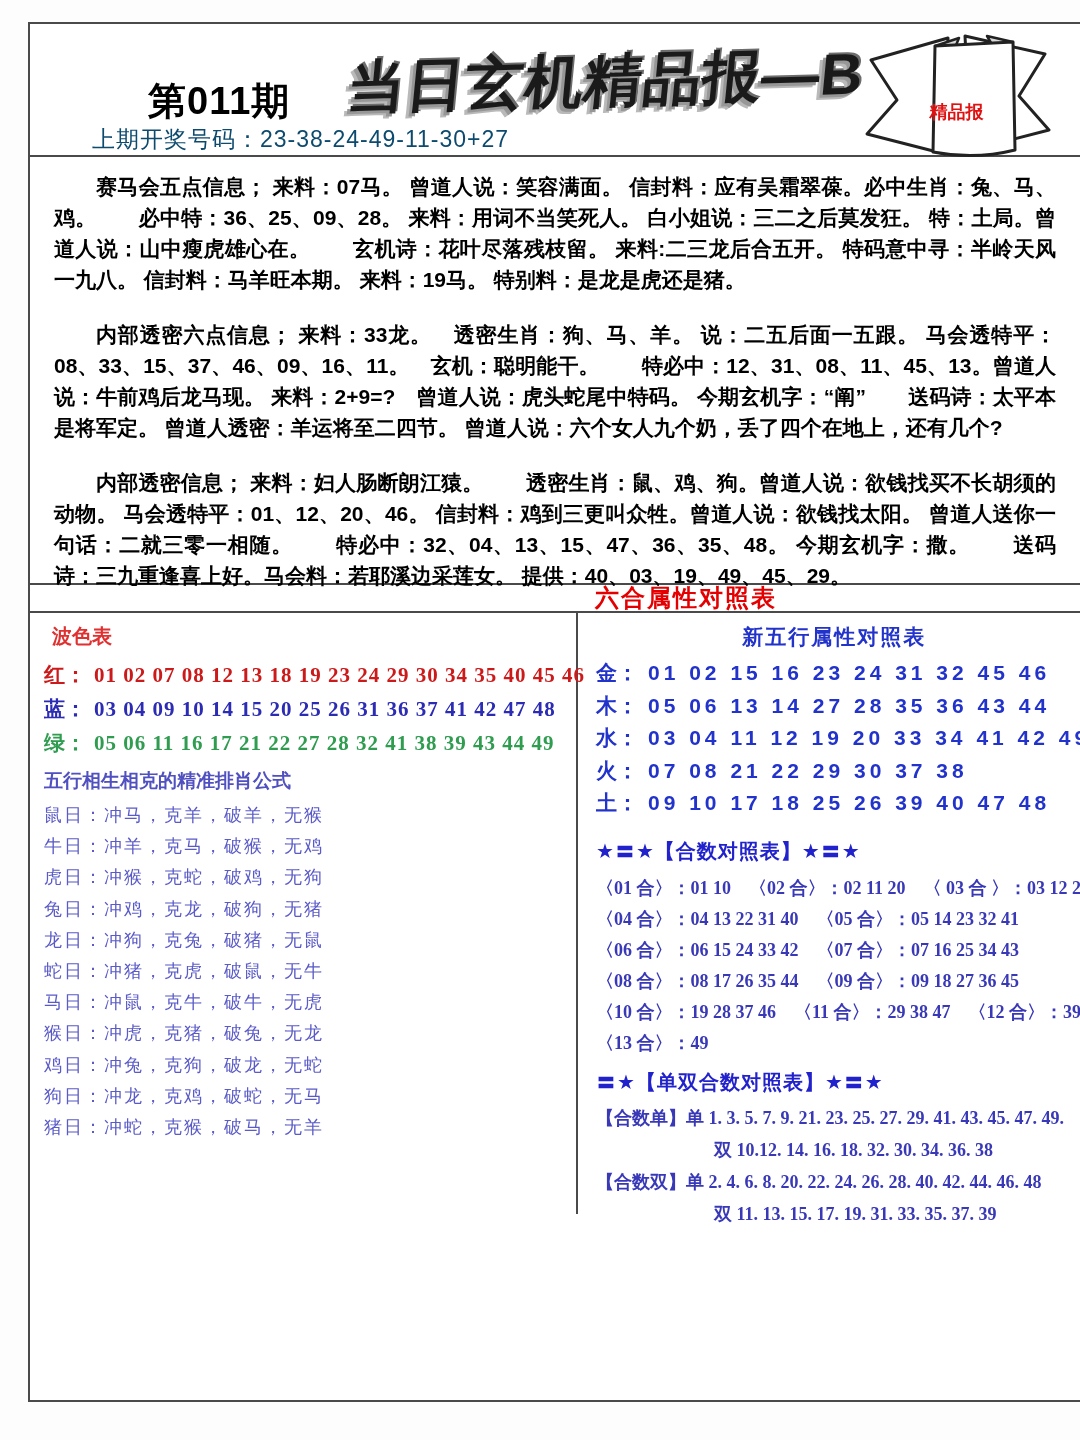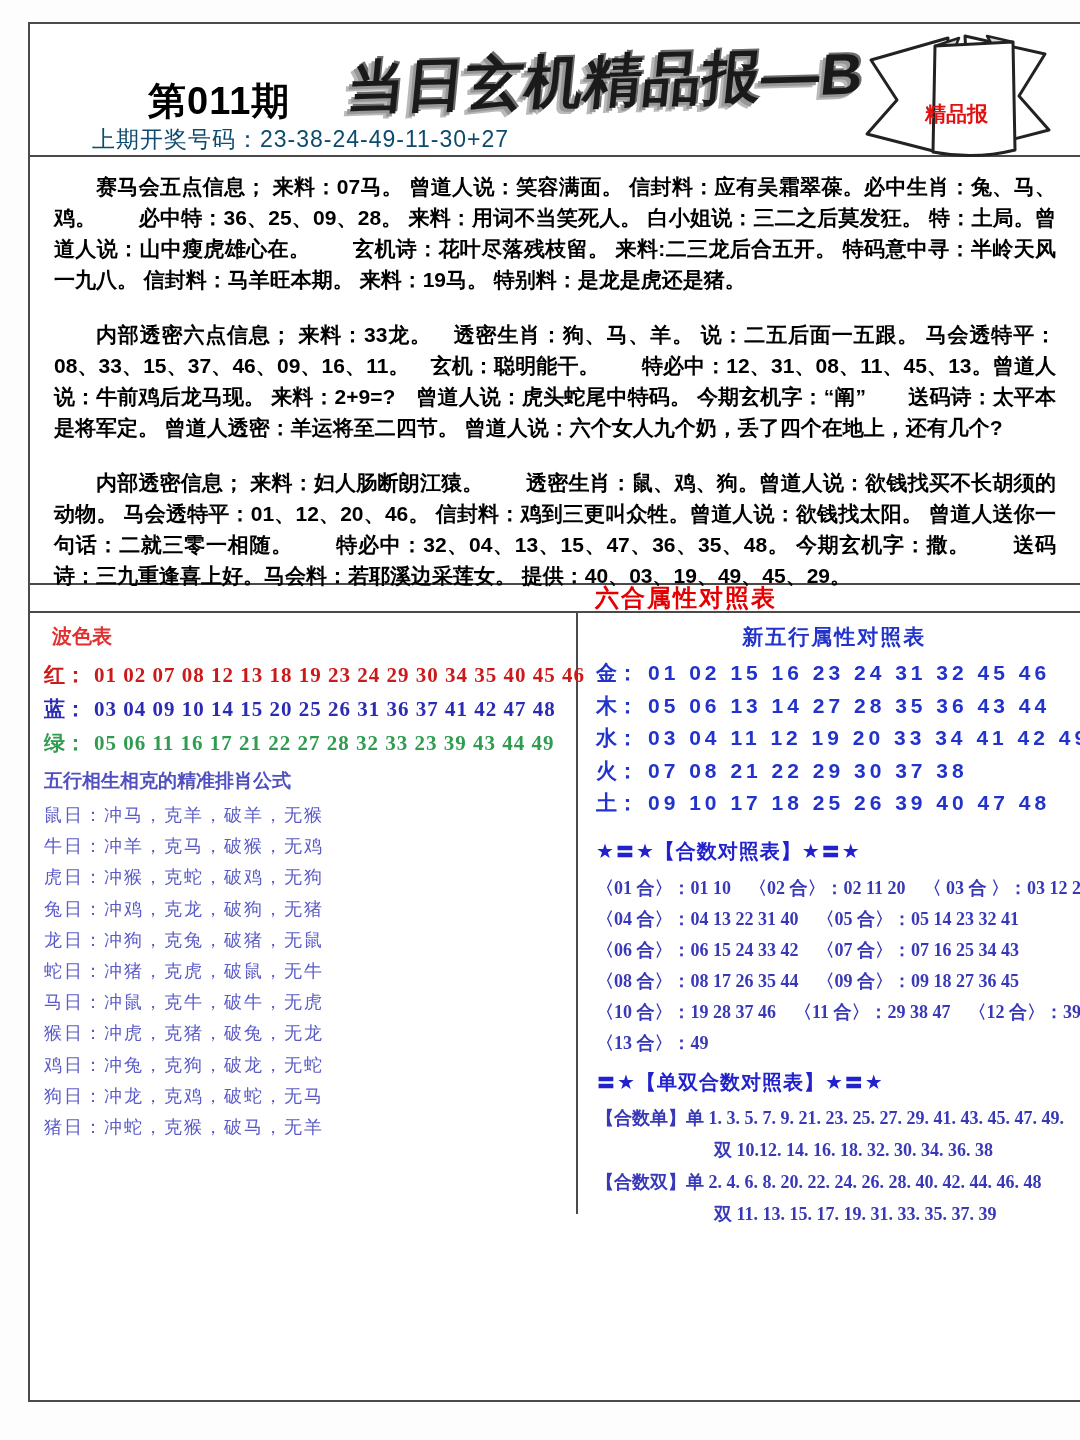--- a/index.html
+++ b/index.html
@@ -27,21 +27,21 @@
     text-shadow:-3px 3px 0 #979797, -6px 5px 0 #b9b9b9, 2px -2px 0 #6d6d6d;
   }
   .last-draw {
     position:absolute; left:62px; top:100px;
     font-size:23px; font-weight:normal; color:#0c4a6e; letter-spacing:1px;
   }
   .ribbon { position:absolute; top:-16px; right:22px; width:207px; height:152px; z-index:5; }
   .ribbon svg { display:block; }
   .ribbon-label {
     position:absolute; left:50%; top:92px; transform:translateX(-50%);
-    font-size:21px; font-weight:bold; color:#e01111; white-space:nowrap;
+    font-size:18px; font-weight:bold; color:#e01111; white-space:nowrap;
   }
   
   .body-text {
     height:428px; border-bottom:2px solid #4a4a4a;
     padding:14px 26px 0 24px;
     font-size:21px; line-height:31px; font-weight:bold; color:#000;
     text-align:justify;
   }
   .para { margin-bottom:13px; }
   .para.indent { text-indent:2em; }
@@ -123,21 +123,21 @@
 
     <div class="left-col">
       <div class="bose-title">波色表</div>
       <div class="wave-row wave-red">
         <span class="lbl">红：</span><span class="nums">01 02 07 08 12 13 18 19 23 24 29 30 34 35 40 45 46</span>
       </div>
       <div class="wave-row wave-blue">
         <span class="lbl">蓝：</span><span class="nums">03 04 09 10 14 15 20 25 26 31 36 37 41 42 47 48</span>
       </div>
       <div class="wave-row wave-green">
-        <span class="lbl">绿：</span><span class="nums">05 06 11 16 17 21 22 27 28 32 33 23 39 43 44 49</span>
+        <span class="lbl">绿：</span><span class="nums">05 06 11 16 17 21 22 27 28 32 41 38 39 43 44 49</span>
       </div>
       <div class="formula-title">五行相生相克的精准排肖公式</div>
       <div>
         <div class="zodiac-row">鼠日：冲马，克羊，破羊，无猴</div>
         <div class="zodiac-row">牛日：冲羊，克马，破猴，无鸡</div>
         <div class="zodiac-row">虎日：冲猴，克蛇，破鸡，无狗</div>
         <div class="zodiac-row">兔日：冲鸡，克龙，破狗，无猪</div>
         <div class="zodiac-row">龙日：冲狗，克兔，破猪，无鼠</div>
         <div class="zodiac-row">蛇日：冲猪，克虎，破鼠，无牛</div>
         <div class="zodiac-row">马日：冲鼠，克牛，破牛，无虎</div>

